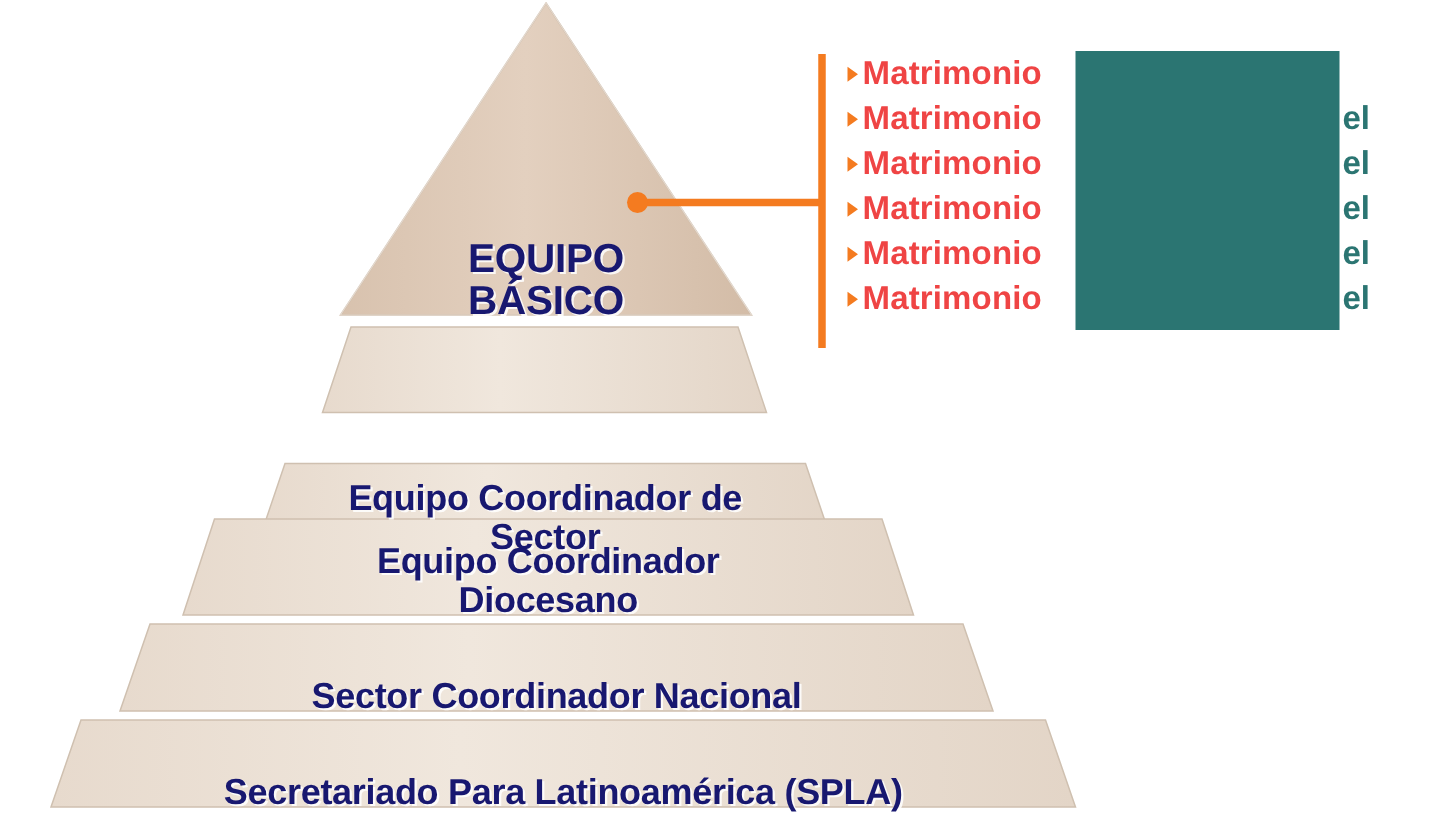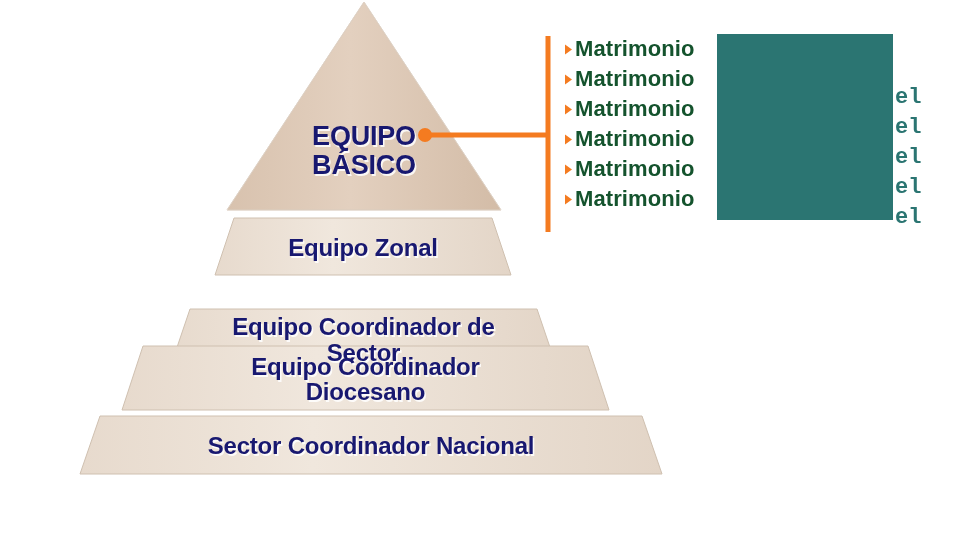--- a/index.html
+++ b/index.html
@@ -19,21 +19,21 @@
 
   #diagram {
     position: absolute;
     inset: 0;
   }
 
   
   .pyramid-layer {
     position: absolute;
     display: flex;
-    align-items: center;
+    align-items: flex-end;
     justify-content: center;
     text-align: center;
   }
   .pyramid-layer svg {
     position: absolute;
     inset: 0;
     width: 100%;
     height: 100%;
     display: block;
   }
@@ -95,21 +95,21 @@
   }
   .bullet-marker {
     width: 14px;
     flex: 0 0 14px;
     display: flex;
     align-items: center;
     justify-content: center;
   }
   .bullet-marker svg { display: block; }
   .bullet-text {
-    color: #14532d;
+    color: #ef4444;
     font-size: 22px;
     font-weight: bold;
     letter-spacing: 0.1px;
     white-space: nowrap;
   }
 
   
   #redaction-box {
     position: absolute;
     left: 717px;
@@ -145,21 +145,20 @@
     <svg viewBox="0 0 298 61" preserveAspectRatio="none">
       <defs>
         <linearGradient id="gradTier1" x1="0" y1="0" x2="1" y2="0">
           <stop offset="0%" stop-color="#e7dacd"></stop>
           <stop offset="40%" stop-color="#f0e7dd"></stop>
           <stop offset="100%" stop-color="#e3d5c7"></stop>
         </linearGradient>
       </defs>
       <polygon points="20,1 278,1 297,58 1,58" fill="url(#gradTier1)" stroke="#cfc0b0" stroke-width="1"></polygon>
     </svg>
-    <div class="layer-label">Equipo Zonal</div>
   </div>
 
   <div class="pyramid-layer" id="layer-2">
     <svg viewBox="0 0 389 63" preserveAspectRatio="none">
       <defs>
         <linearGradient id="gradTier2" x1="0" y1="0" x2="1" y2="0">
           <stop offset="0%" stop-color="#e7dacd"></stop>
           <stop offset="40%" stop-color="#f0e7dd"></stop>
           <stop offset="100%" stop-color="#e3d5c7"></stop>
         </linearGradient>
@@ -192,20 +191,33 @@
           <stop offset="0%" stop-color="#e7dacd"></stop>
           <stop offset="40%" stop-color="#f0e7dd"></stop>
           <stop offset="100%" stop-color="#e3d5c7"></stop>
         </linearGradient>
       </defs>
       <polygon points="21,1 563,1 583,59 1,59" fill="url(#gradTier4)" stroke="#cfc0b0" stroke-width="1"></polygon>
     </svg>
     <div class="layer-label">Sector Coordinador Nacional</div>
   </div>
 
+  <div class="pyramid-layer" id="layer-5">
+    <svg viewBox="0 0 685 62" preserveAspectRatio="none">
+      <defs>
+        <linearGradient id="gradTier5" x1="0" y1="0" x2="1" y2="0">
+          <stop offset="0%" stop-color="#e7dacd"></stop>
+          <stop offset="40%" stop-color="#f0e7dd"></stop>
+          <stop offset="100%" stop-color="#e3d5c7"></stop>
+        </linearGradient>
+      </defs>
+      <polygon points="21,1 664,1 684,59 1,59" fill="url(#gradTier5)" stroke="#cfc0b0" stroke-width="1"></polygon>
+    </svg>
+    <div class="layer-label">Secretariado Para Latinoamérica (SPLA)</div>
+  </div>
 
   <div id="connector">
     <svg viewBox="0 0 145 215">
       <line x1="10" y1="107" x2="133" y2="107" stroke="#f47b20" stroke-width="5"></line>
       <line x1="133" y1="8" x2="133" y2="204" stroke="#f47b20" stroke-width="5"></line>
       <circle cx="10" cy="107" r="7" fill="#f47b20"></circle>
     </svg>
   </div>
 
   <div id="bullet-list">
@@ -259,21 +271,21 @@
       <span class="bullet-marker">
         <svg width="9" height="11" viewBox="0 0 9 11">
             <polygon points="1,0.5 8,5.5 1,10.5" fill="#f47b20"></polygon>
           </svg>
       </span>
       <span class="bullet-text">Matrimonio</span>
     </div>
 
   </div>
 
-  <div id="trailing-fragments" style="position:absolute;left:895px;top:52px;width:40px;z-index:5;font-family:Liberation Mono, monospace;">
+  <div id="trailing-fragments" style="position:absolute;left:895px;top:34px;width:40px;z-index:5;">
     <div style="height:30px;"></div>
     <div style="height:30px;display:flex;align-items:center;color:#2b7572;font-size:22px;font-weight:bold;">el</div>
     <div style="height:30px;display:flex;align-items:center;color:#2b7572;font-size:22px;font-weight:bold;">el</div>
     <div style="height:30px;display:flex;align-items:center;color:#2b7572;font-size:22px;font-weight:bold;">el</div>
     <div style="height:30px;display:flex;align-items:center;color:#2b7572;font-size:22px;font-weight:bold;">el</div>
     <div style="height:30px;display:flex;align-items:center;color:#2b7572;font-size:22px;font-weight:bold;">el</div>
   </div>
 
   <div id="redaction-box"></div>
 

